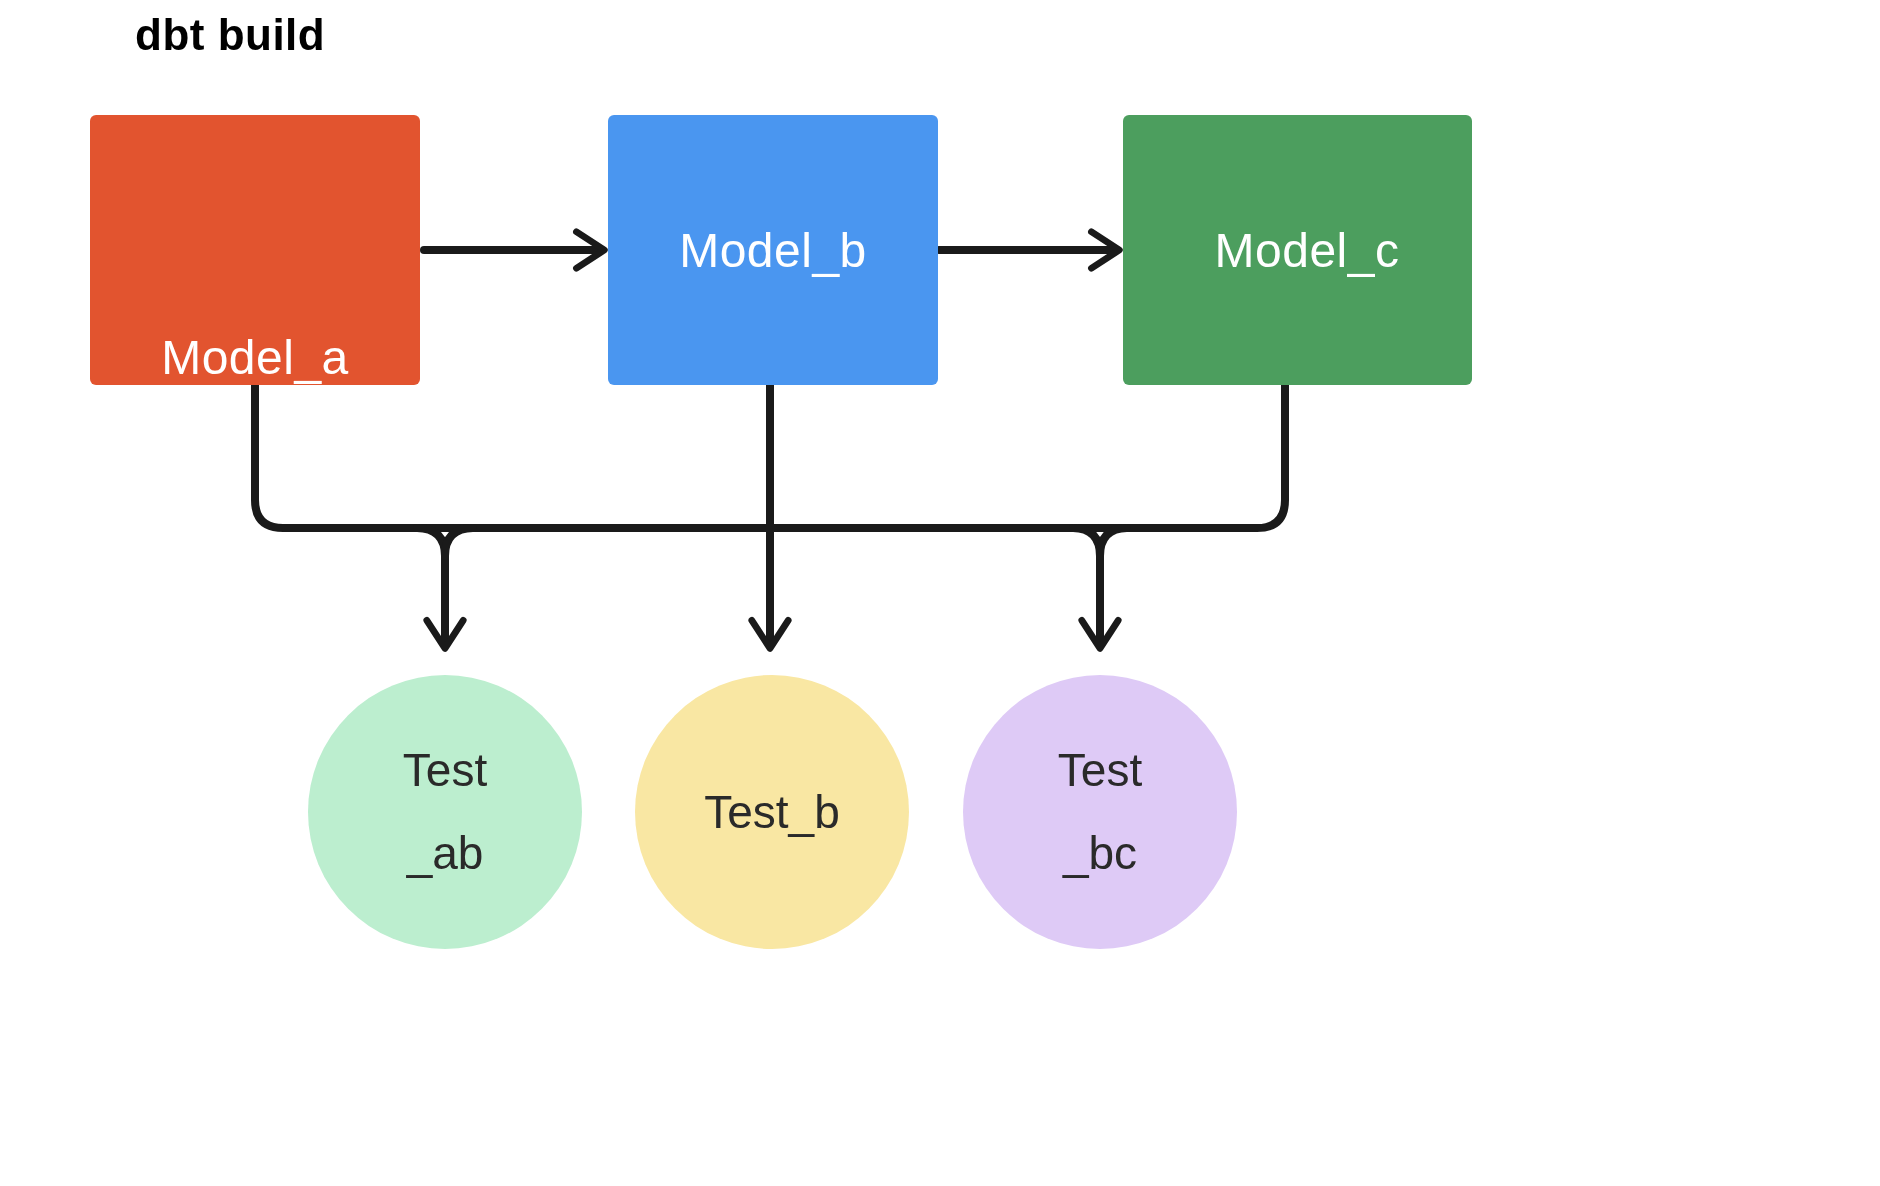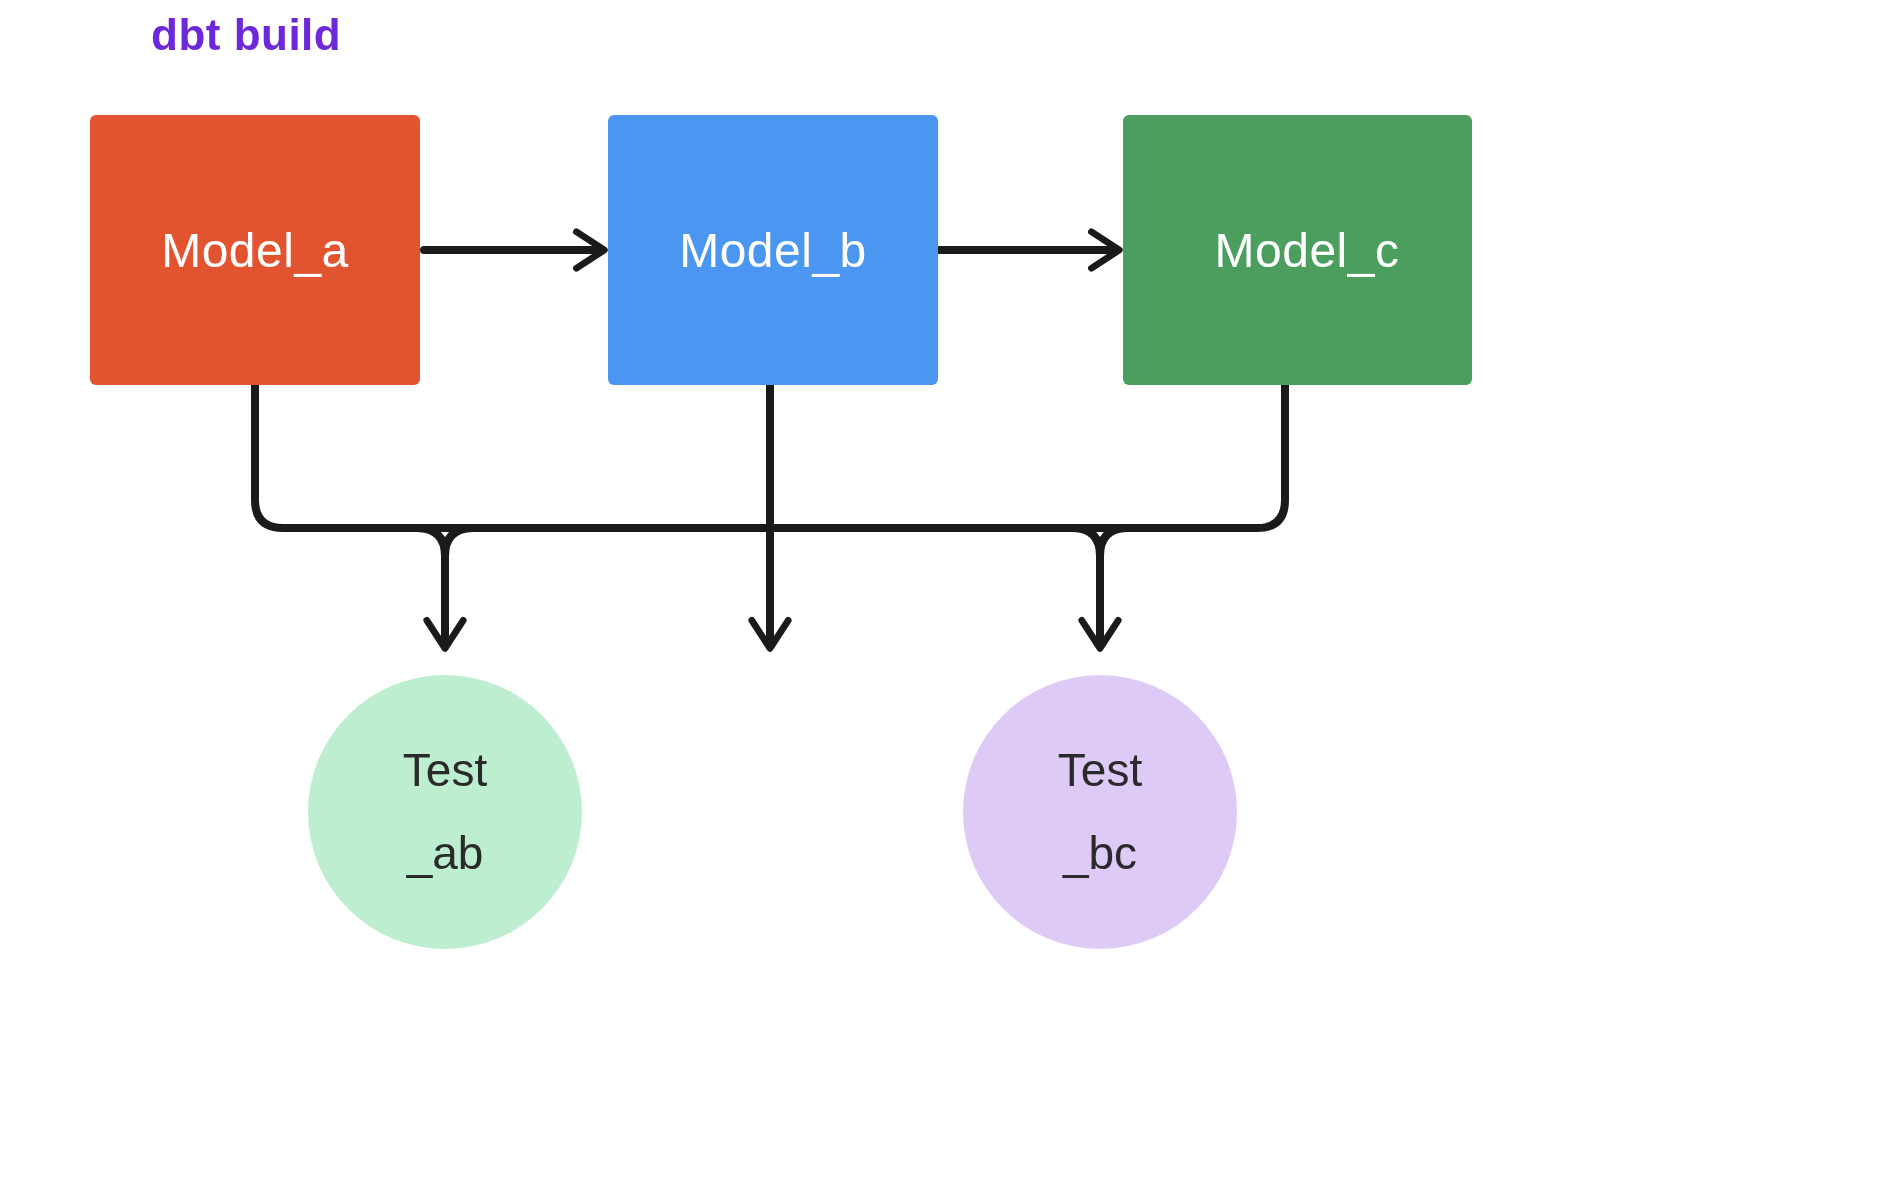--- a/index.html
+++ b/index.html
@@ -14,23 +14,22 @@
     height: 1186px;
     background: #ffffff;
     overflow: hidden;
   }
   .diagram-title {
     position: absolute;
     left: 135px;
     top: 10px;
     font-size: 44px;
     font-weight: 600;
-    color: #6d28d9;
+    color: #000000;
     letter-spacing: 0.5px;
-    margin-left: 16px;
   }
   .model-node {
     position: absolute;
     width: 330px;
     height: 270px;
     border-radius: 6px;
     display: flex;
     align-items: center;
     justify-content: center;
     color: #ffffff;
@@ -99,36 +98,40 @@
 
     <path class="edge" d="M 417 528 Q 445 528 445 556 L 445 640" marker-end="url(#arrowhead)"></path>
     <path class="edge" d="M 473 528 Q 445 528 445 556"></path>
 
     <path class="edge" d="M 770 384 V 640" marker-end="url(#arrowhead)"></path>
 
     <path class="edge" d="M 1073 528 Q 1100 528 1100 556 L 1100 640" marker-end="url(#arrowhead)"></path>
     <path class="edge" d="M 1127 528 Q 1100 528 1100 556"></path>
   </svg>
 
-  <div class="model-node" id="model-a" style="background-color: rgb(226, 84, 47);">
+  <div class="model-node" id="model-a" style="background-color: rgb(226, 84, 47); align-items: flex-end;">
     <span>Model_a</span>
   </div>
 
   <div class="model-node" id="model-b" style="background-color: rgb(74, 150, 240);">
     <span>Model_b</span>
   </div>
 
   <div class="model-node" id="model-c" style="background-color: rgb(76, 158, 94);">
     <span>Model_c</span>
   </div>
 
   <div class="test-node" id="test-ab" style="background-color: rgb(188, 238, 207);">
     <span>Test</span>
     <span>_ab</span>
   </div>
 
+  <div class="test-node" id="test-b" style="background-color: rgb(249, 231, 163);">
+    <span>Test_b</span>
+    <span></span>
+  </div>
 
   <div class="test-node" id="test-bc" style="background-color: rgb(222, 202, 246);">
     <span>Test</span>
     <span>_bc</span>
   </div>
 
 </div>
 
 </body></html>

